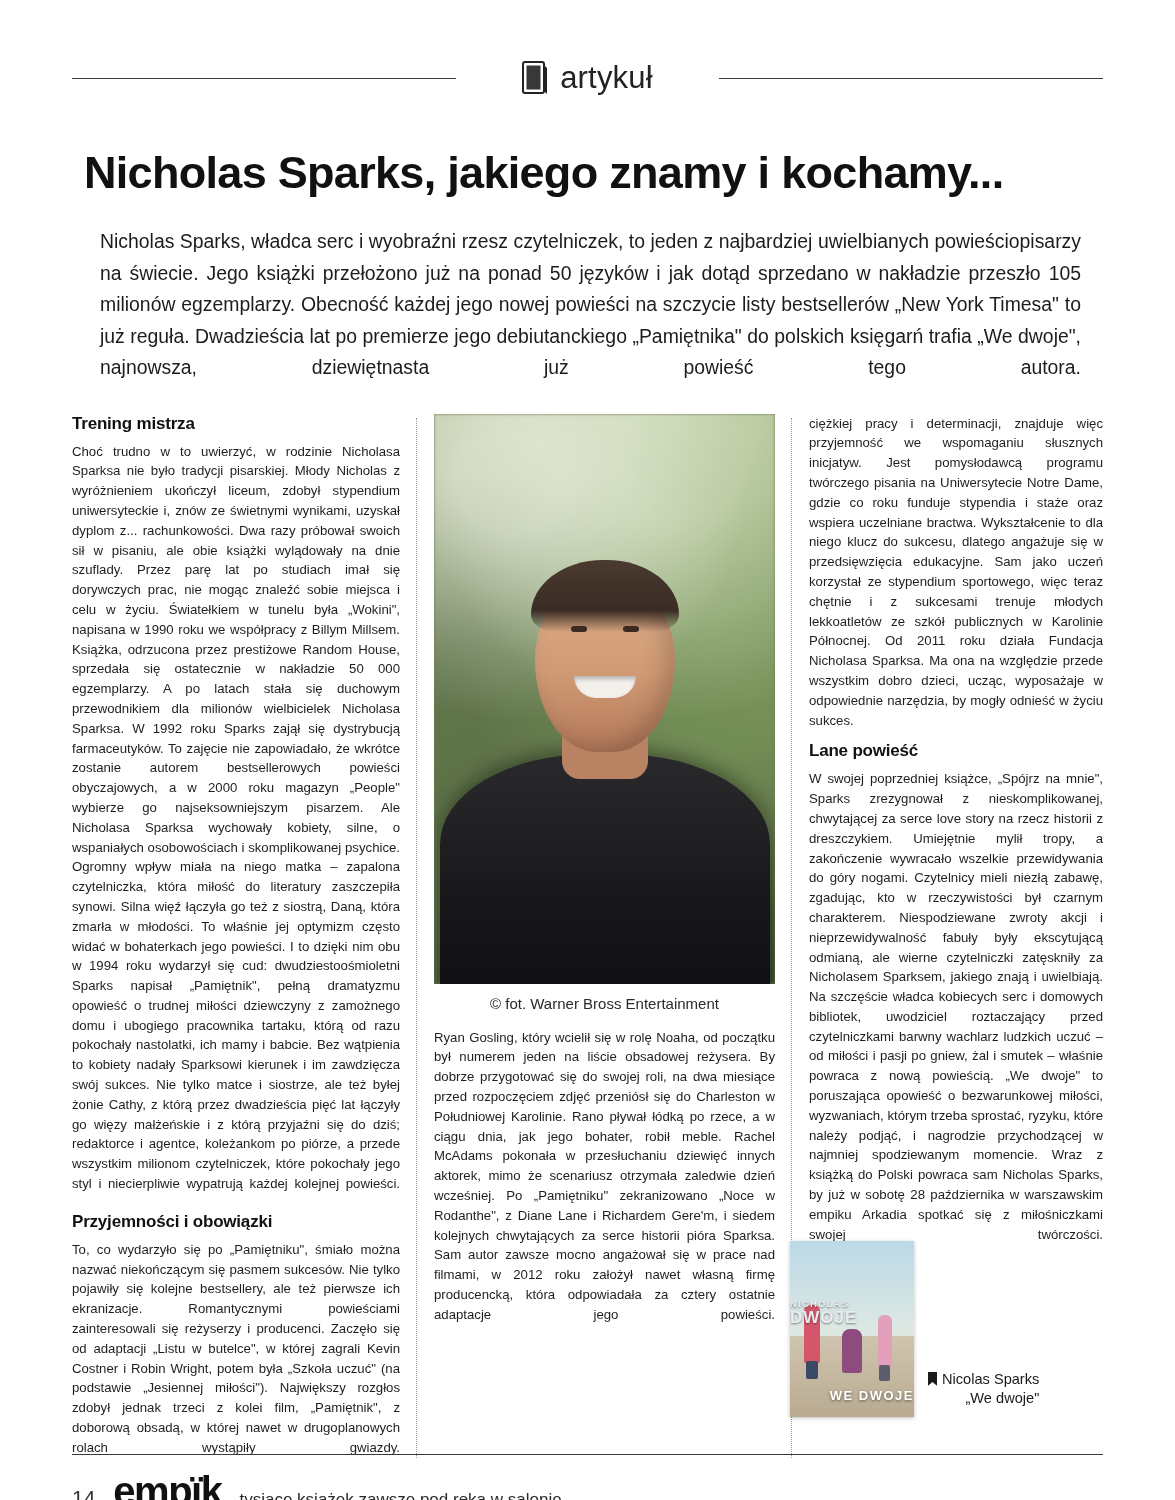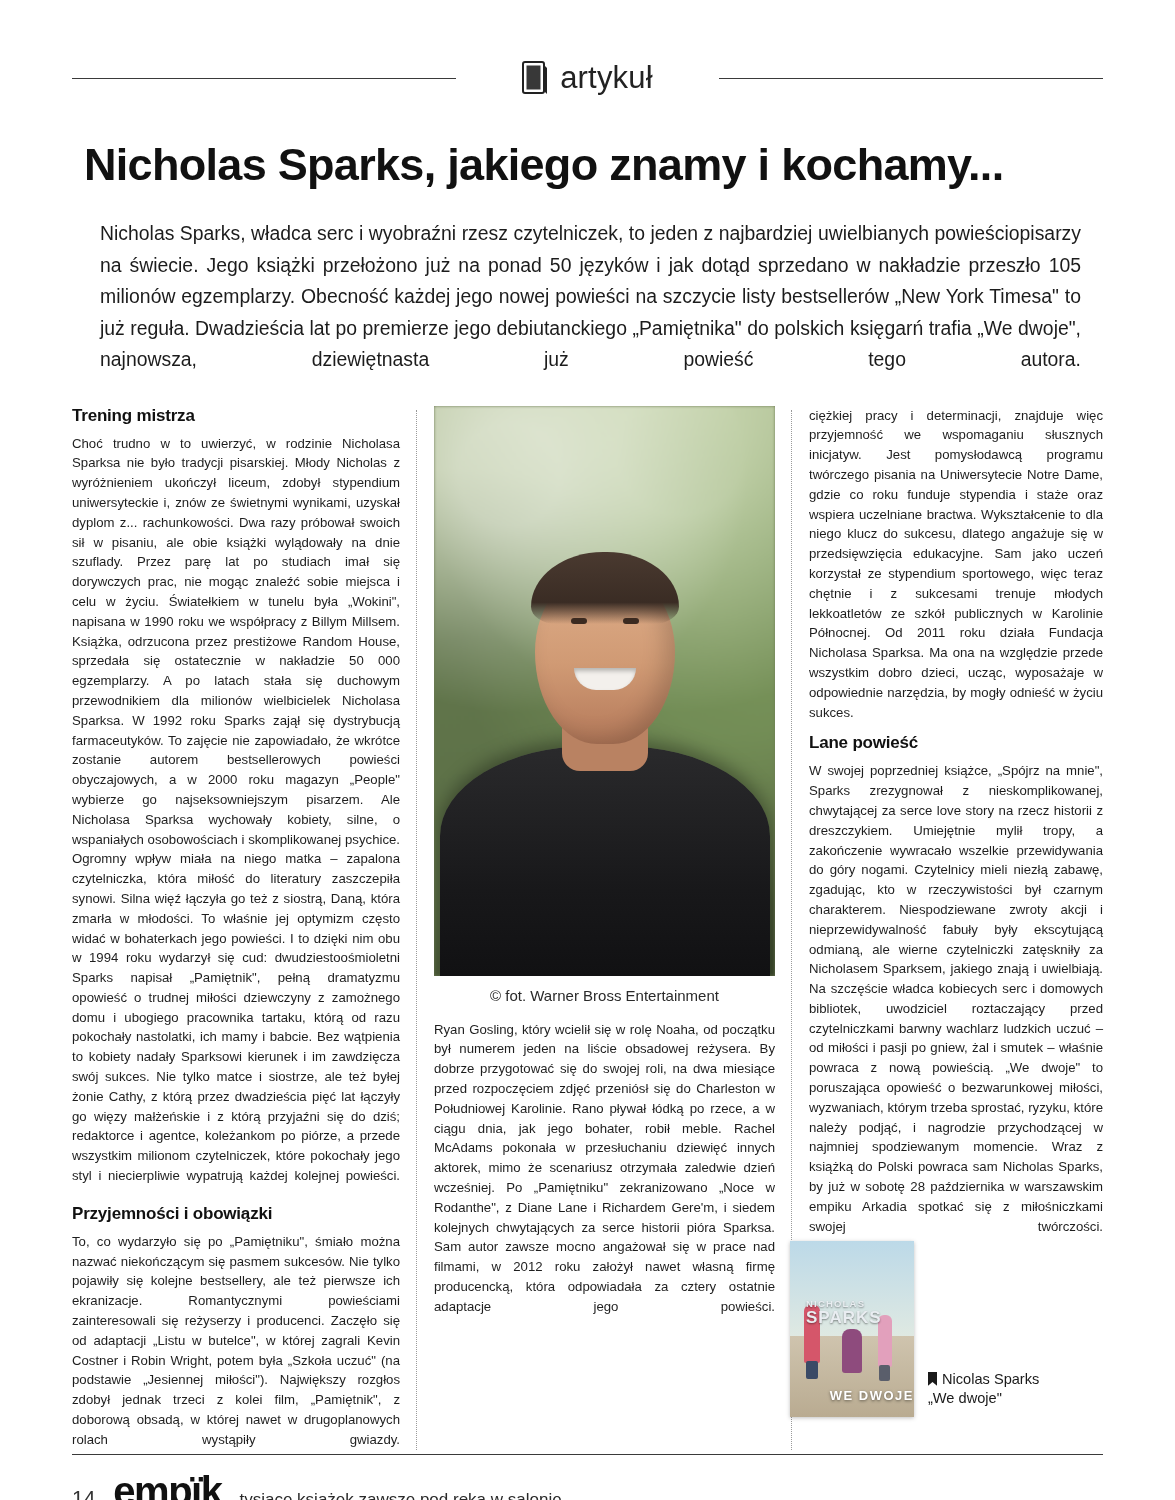--- a/index.html
+++ b/index.html
@@ -54,21 +54,21 @@
     height: 34px;
     position: relative;
   }
   .book-icon svg { display: block; }
 
   h1.headline {
     font-size: 45px;
     line-height: 1.12;
     font-weight: 700;
     letter-spacing: -0.7px;
-    margin: 32px 0 0 12px;
+    margin: 40px 0 0 12px;
     color: #111;
   }
 
   .lead {
     margin: 28px 0 0 0;
     padding: 0 22px 0 28px;
     font-size: 19.4px;
     line-height: 1.62;
     text-align: justify;
     text-align-last: justify;
@@ -239,21 +239,21 @@
   }
   .cover .sky { position:absolute; inset:0 0 46% 0; background: linear-gradient(180deg,#bcd9e8,#dfe9e2); }
   .cover .ground { position:absolute; left:0; right:0; bottom:0; height:46%; background: linear-gradient(180deg,#cfc4ae,#b9ab91); }
   .cover .fig1 { position:absolute; left:14px; bottom:54px; width:16px; height:58px; background:#d5566a; border-radius:6px 6px 2px 2px; }
   .cover .fig1::after { content:""; position:absolute; left:2px; bottom:-16px; width:12px; height:18px; background:#3a4a66; border-radius:2px; }
   .cover .fig2 { position:absolute; right:22px; bottom:50px; width:14px; height:52px; background:#e2a0bc; border-radius:6px 6px 2px 2px; }
   .cover .fig2::after { content:""; position:absolute; left:1px; bottom:-14px; width:11px; height:16px; background:#5a5e6b; border-radius:2px; }
   .cover .fig3 { position:absolute; left:52px; bottom:44px; width:20px; height:44px; background:#8e4b7d; border-radius:8px 8px 3px 3px; }
   .cover .author {
     position: absolute;
-    left: 16px; right: 6px;
+    left: 0; right: 6px;
     top: 58px;
     color: #e9edf1;
     font-size: 9.5px;
     letter-spacing: 1.2px;
     font-weight: 700;
     text-shadow: 0 1px 2px rgba(0,0,0,0.45);
     line-height: 1.05;
   }
   .cover .author .big {
     display: block;
@@ -269,21 +269,21 @@
     font-weight: 700;
     letter-spacing: 1.5px;
     text-shadow: 0 1px 3px rgba(0,0,0,0.5);
   }
   .cover-cap {
     font-size: 14.6px;
     line-height: 1.35;
     color: #1a1a1a;
     padding-bottom: 8px;
   }
-  .cover-cap .q { display: block; }
+  .cover-cap .q { display: block; text-align: right; }
   .bookmark {
     display: inline-block;
     width: 9px; height: 14px;
     background: #1a1a1a;
     clip-path: polygon(0 0, 100% 0, 100% 100%, 50% 74%, 0 100%);
     margin-right: 5px;
     vertical-align: -2px;
   }
 
   
@@ -379,21 +379,21 @@
   <div style="position:absolute; left:790px; top:1175px; width:310px;">
     <div class="cover-row">
       <div class="cover">
         <div class="sky"></div>
         <div class="ground"></div>
         <div class="fig1"></div>
         <div class="fig3"></div>
         <div class="fig2"></div>
         <div class="author">
           <span>NICHOLAS</span>
-          <span class="big">SPARKS</span>
+          <span class="big">DWOJE</span>
         </div>
         <div class="title-strip">WE DWOJE</div>
       </div>
       <div class="cover-cap">
         <span class="q">
           <span class="bookmark"></span><span>Nicolas Sparks</span>
         </span>
         <span class="q">„We dwoje"</span>
       </div>
     </div>

